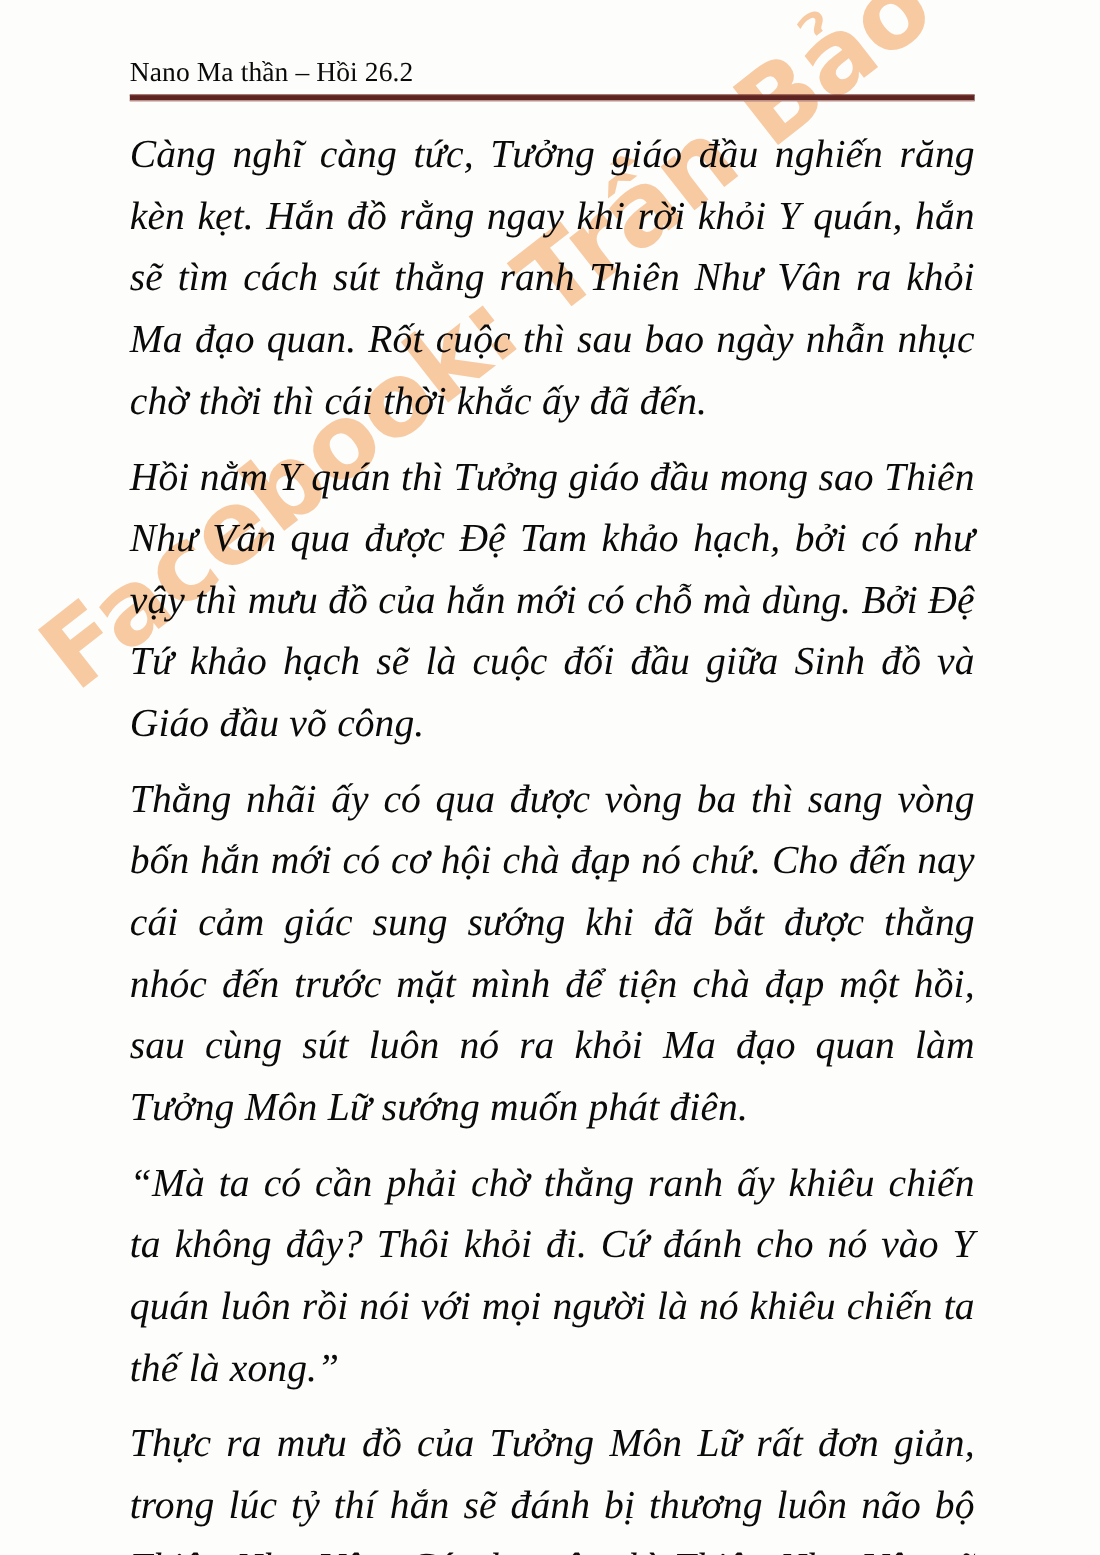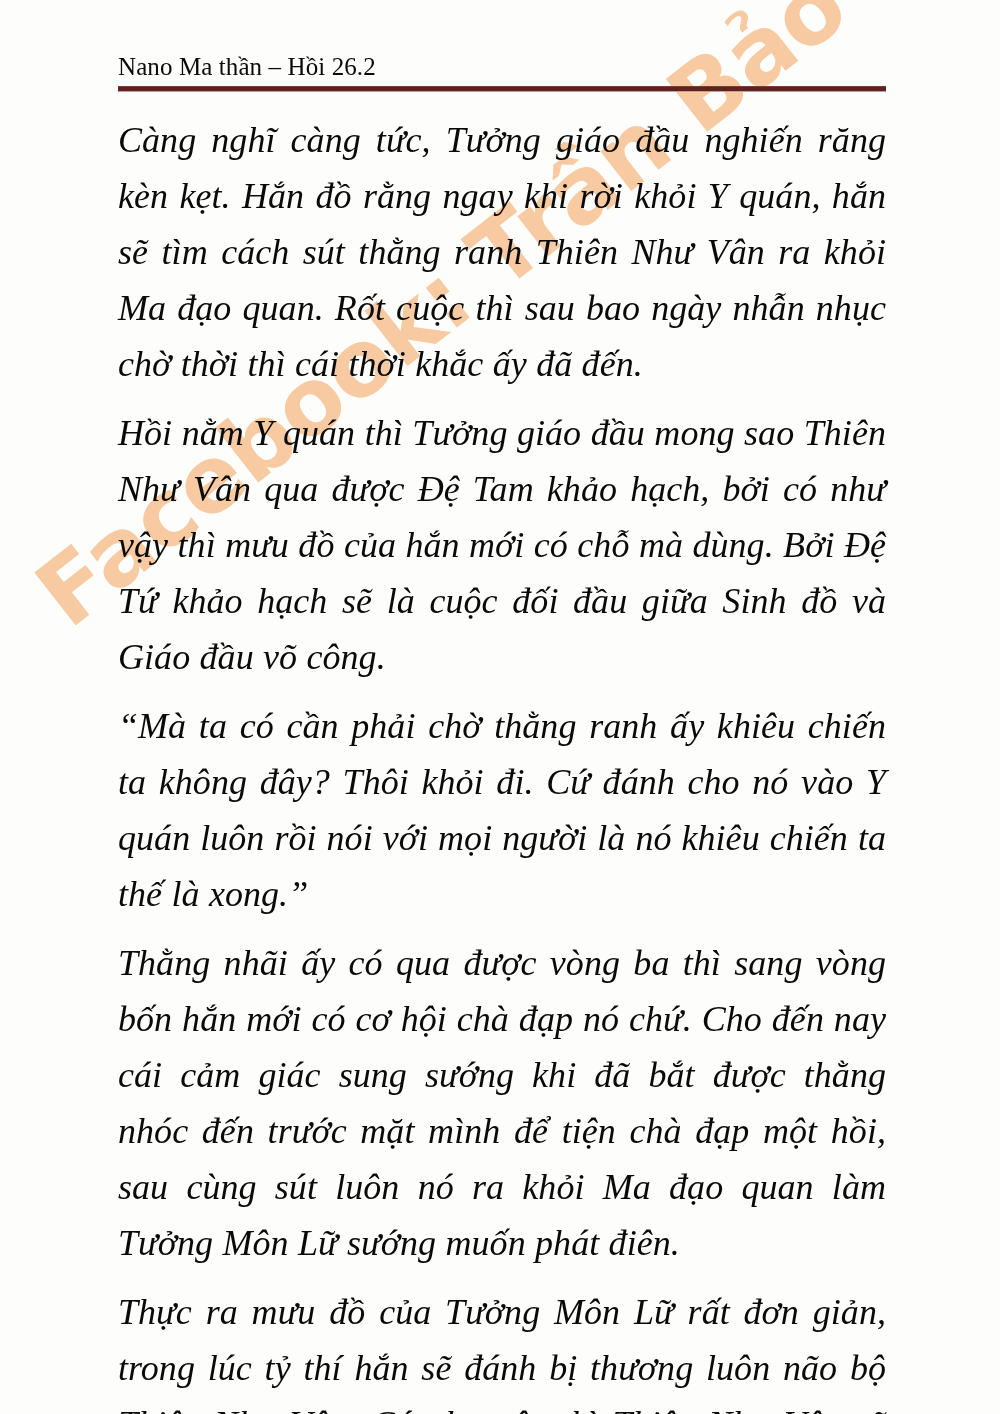--- a/index.html
+++ b/index.html
@@ -135,19 +135,19 @@
   <div class="header">
     <div class="header-row">
       <div class="header-left">Nano Ma thần – Hồi 26.2</div>
     </div>
     <div class="rule"></div>
   </div>
 
   <div class="content">
     <p class="para">Càng nghĩ càng tức, Tưởng giáo đầu nghiến răng kèn kẹt. Hắn đồ rằng ngay khi rời khỏi Y quán, hắn sẽ tìm cách sút thằng ranh Thiên Như Vân ra khỏi Ma đạo quan. Rốt cuộc thì sau bao ngày nhẫn nhục chờ thời thì cái thời khắc ấy đã đến.</p>
     <p class="para">Hồi nằm Y quán thì Tưởng giáo đầu mong sao Thiên Như Vân qua được Đệ Tam khảo hạch, bởi có như vậy thì mưu đồ của hắn mới có chỗ mà dùng. Bởi Đệ Tứ khảo hạch sẽ là cuộc đối đầu giữa Sinh đồ và Giáo đầu võ công.</p>
+    <p class="para">Thằng nhãi ấy có qua được vòng ba thì sang vòng bốn hắn mới có cơ hội chà đạp nó chứ. Cho đến nay cái cảm giác sung sướng khi đã bắt được thằng nhóc đến trước mặt mình để tiện chà đạp một hồi, sau cùng sút luôn nó ra khỏi Ma đạo quan làm Tưởng Môn Lữ sướng muốn phát điên.</p>
     <p class="para">“Mà ta có cần phải chờ thằng ranh ấy khiêu chiến ta không đây? Thôi khỏi đi. Cứ đánh cho nó vào Y quán luôn rồi nói với mọi người là nó khiêu chiến ta thế là xong.”</p>
-    <p class="para">Thằng nhãi ấy có qua được vòng ba thì sang vòng bốn hắn mới có cơ hội chà đạp nó chứ. Cho đến nay cái cảm giác sung sướng khi đã bắt được thằng nhóc đến trước mặt mình để tiện chà đạp một hồi, sau cùng sút luôn nó ra khỏi Ma đạo quan làm Tưởng Môn Lữ sướng muốn phát điên.</p>
     <p class="para">Thực ra mưu đồ của Tưởng Môn Lữ rất đơn giản, trong lúc tỷ thí hắn sẽ đánh bị thương luôn não bộ Thiên Như Vân. Có như vậy thì Thiên Như Vân sẽ chẳng đủ tỉnh táo mà nói năng, chưa kể sẽ bị ngu cuộc đi là cái chắc chắn, lúc đó Tưởng giáo đầu hắn nói sao chẳng được.</p>
   </div>
 
 
 </div>
 
 </body></html>

